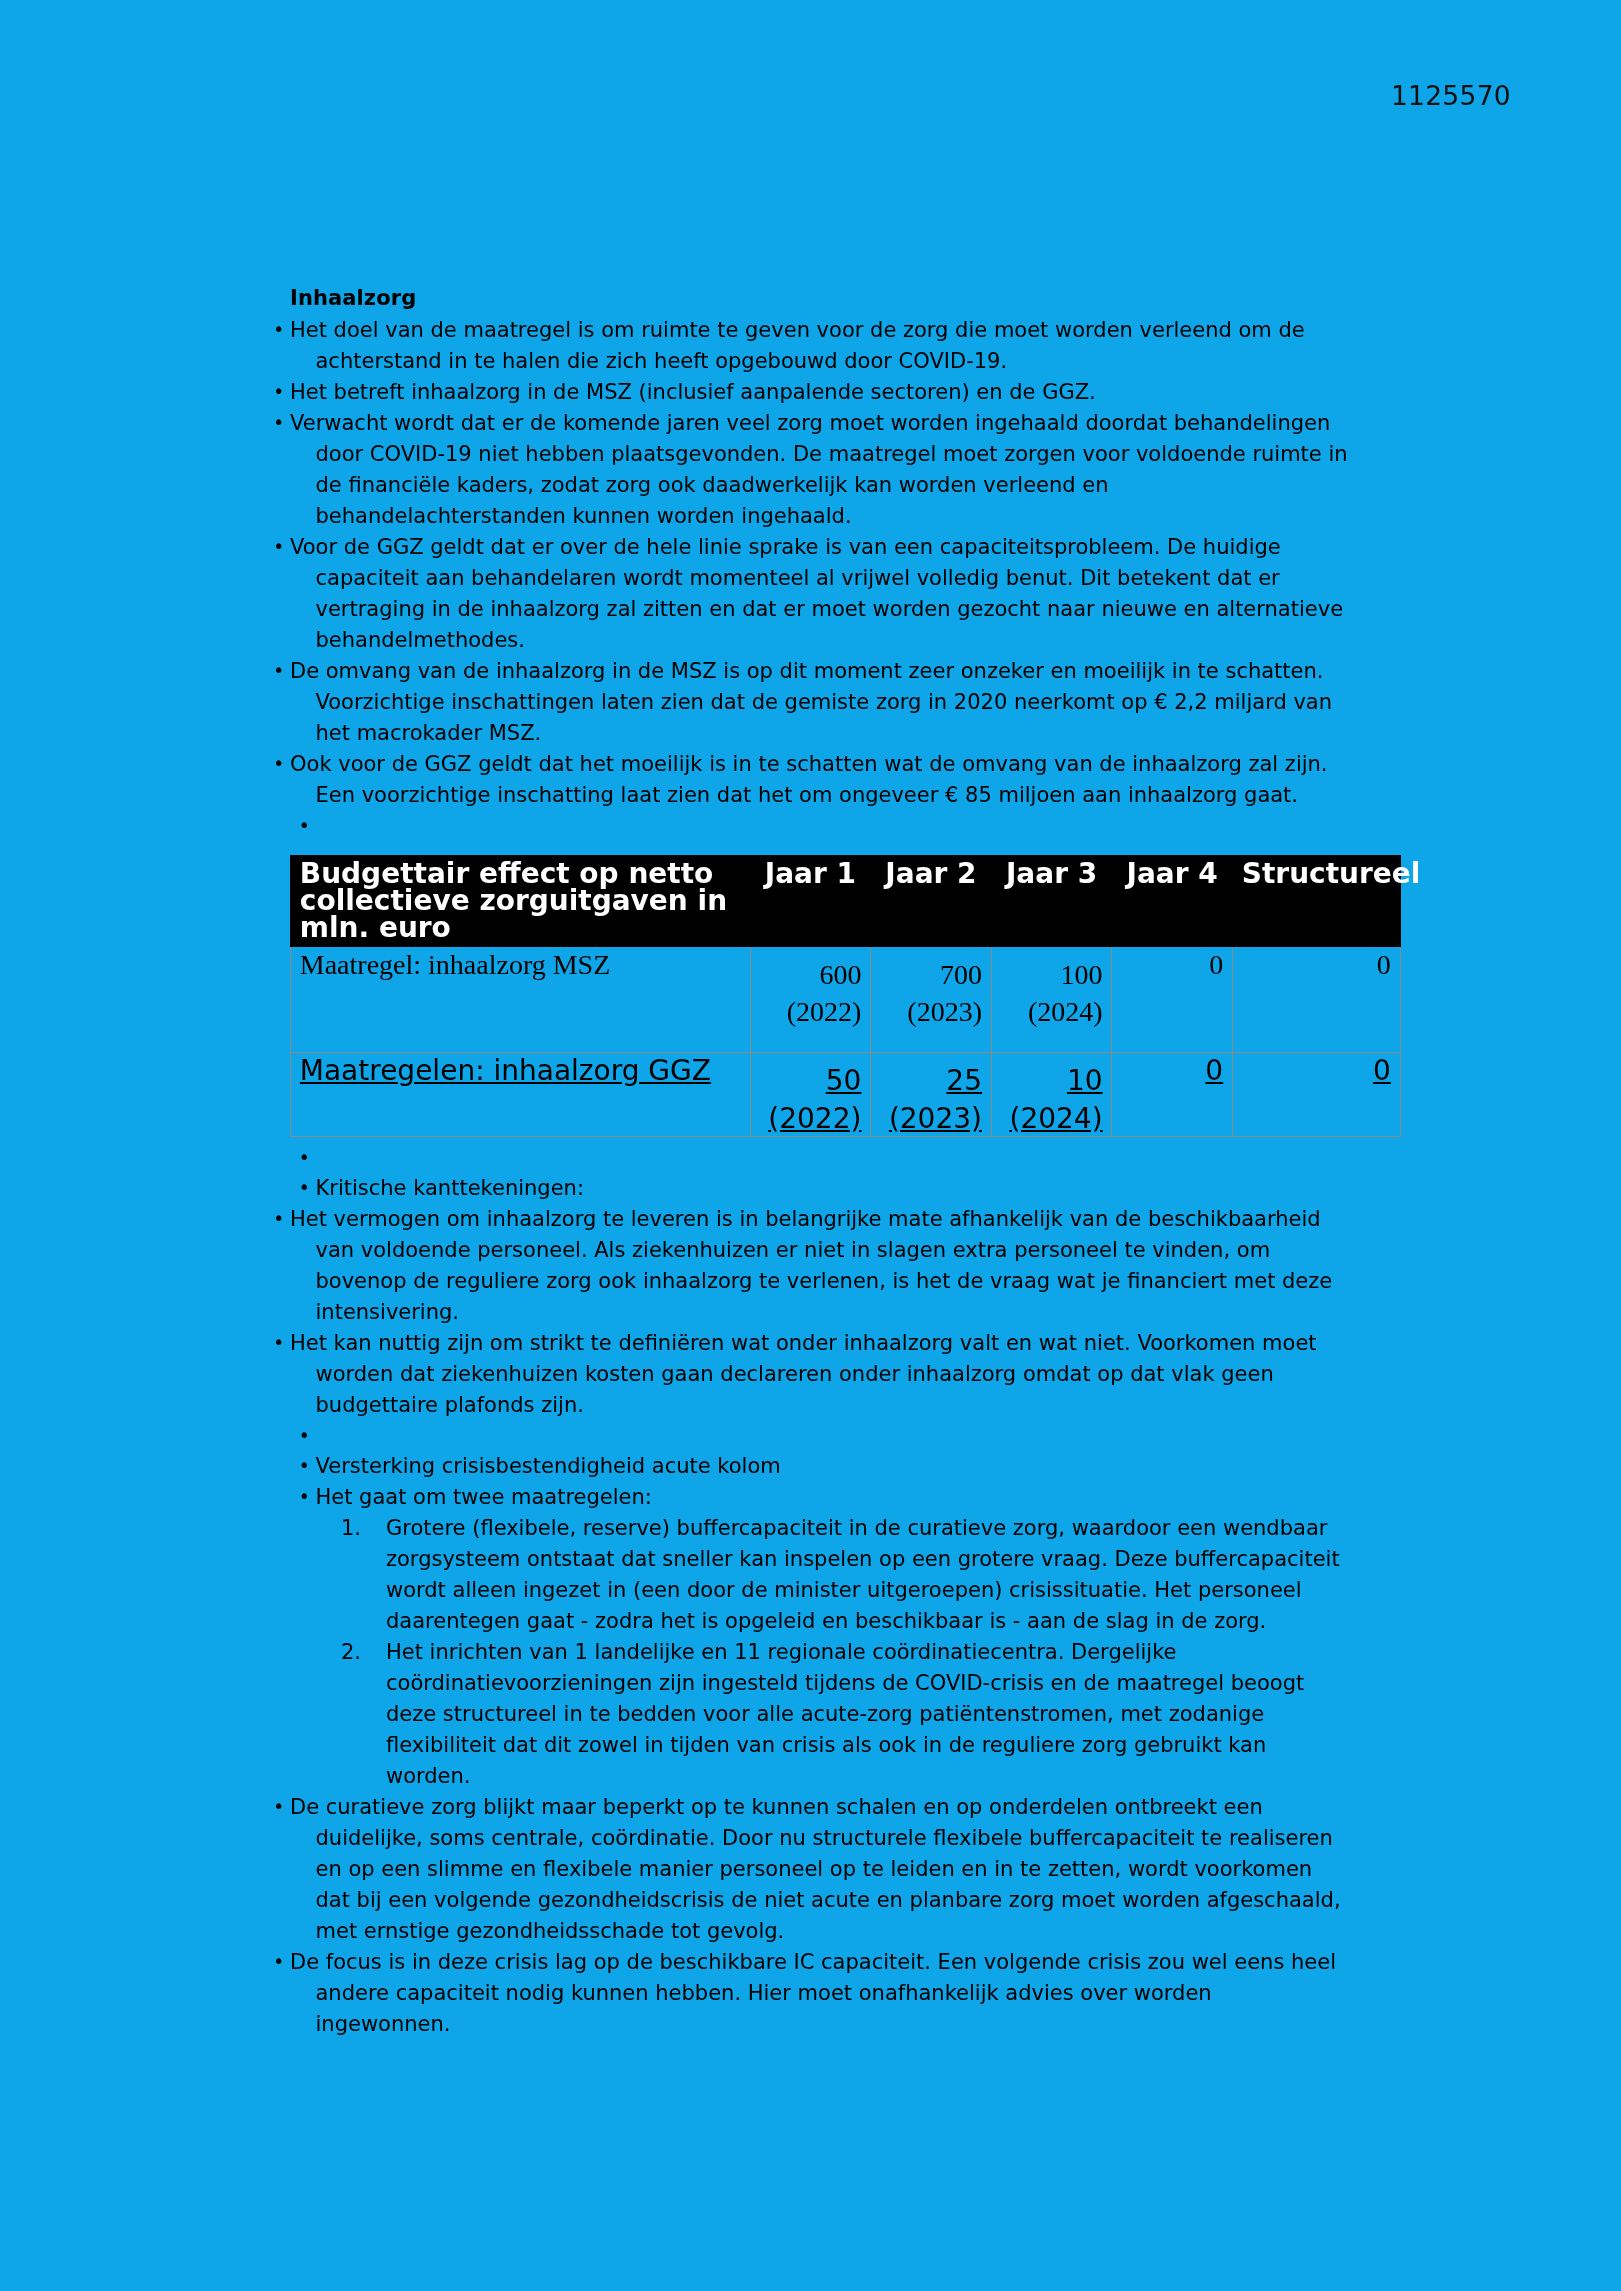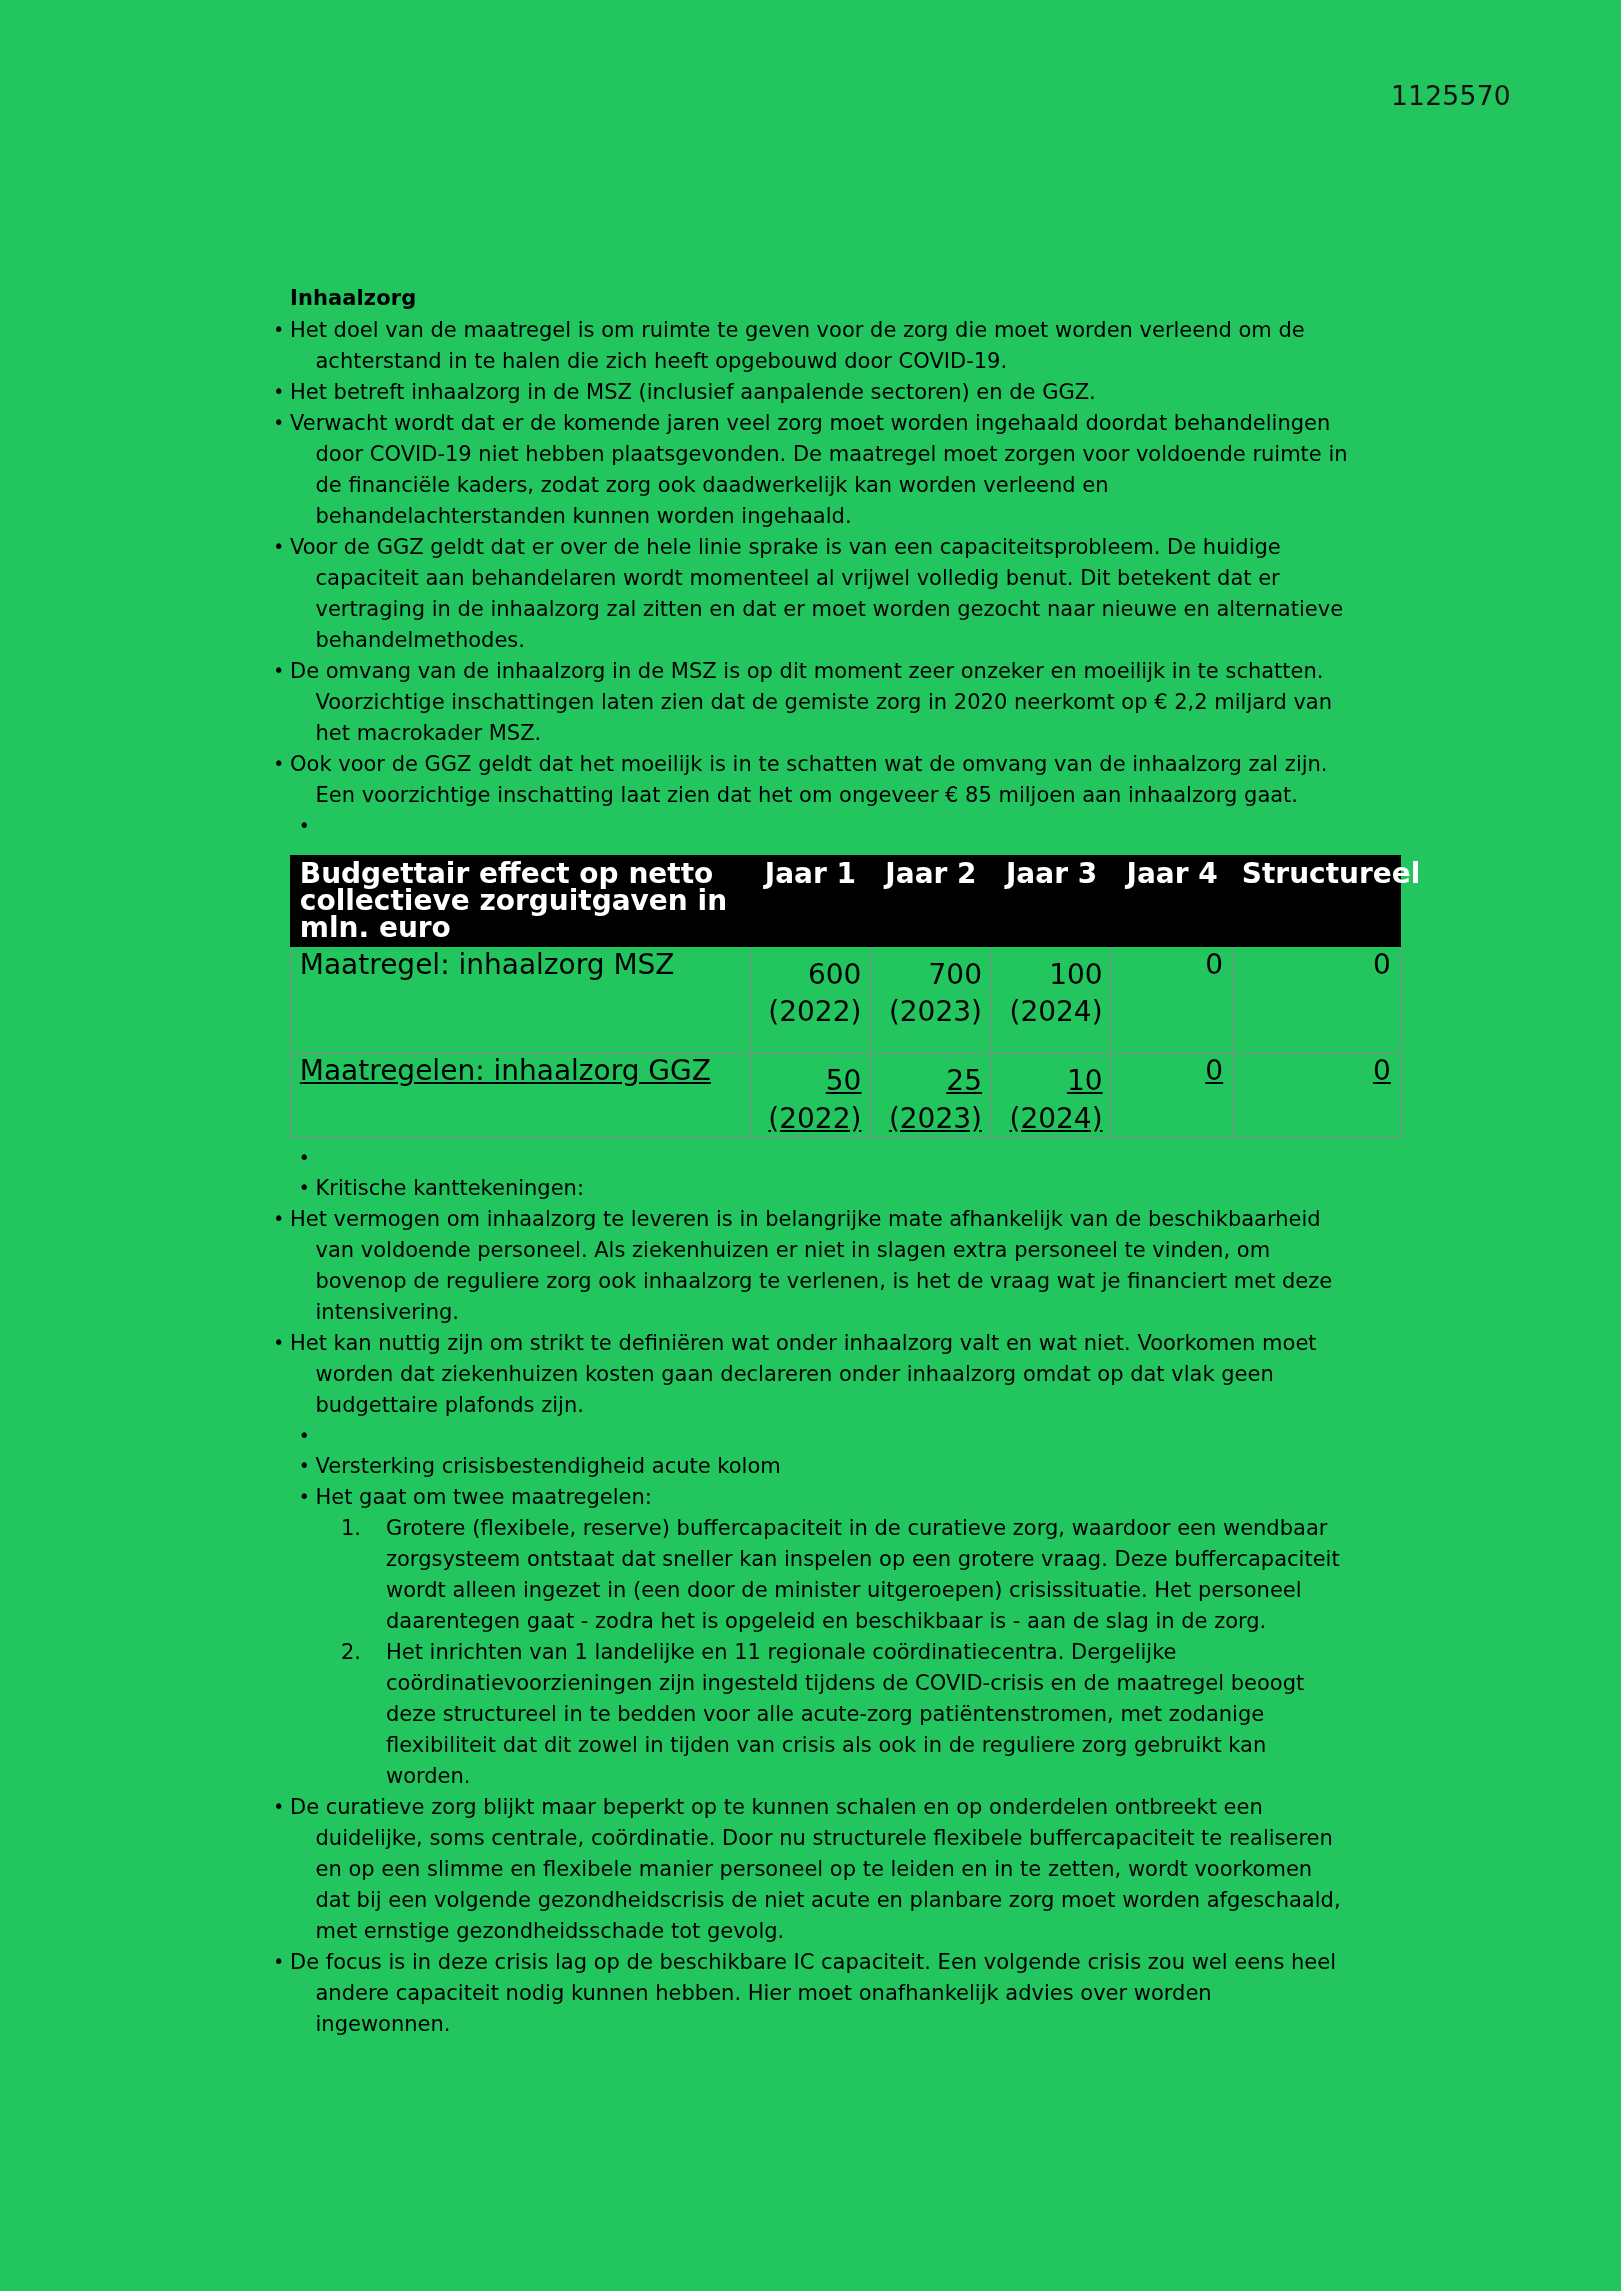--- a/index.html
+++ b/index.html
@@ -12,21 +12,21 @@
     height: 2292px;
     font-family: "DejaVu Sans", sans-serif;
     color: #000000;
     position: relative;
     overflow: hidden;
   }
   .page {
     position: relative;
     width: 1621px;
     height: 2292px;
-    background: #22c55e;
+    background: #0ea5e9;
   }
   .doc-number {
     position: absolute;
     top: 80px;
     right: 110px;
     font-size: 26.5px;
     letter-spacing: 0.3px;
     color: #111;
     font-family: "DejaVu Sans", sans-serif;
   }
@@ -132,20 +132,21 @@
     text-align: center;
   }
   table.budget tbody td.label {
     text-align: left;
   }
   table.budget tbody td.num {
     text-align: right;
   }
   table.budget tbody tr.r1 td {
     height: 98px;
+    font-family: Liberation Serif, serif;
   }
   table.budget tbody tr.r2 td {
     height: 61px;
     text-decoration: underline;
   }
   .yr {
     display: block;
     margin-top: 10px;
   }
 </style>

